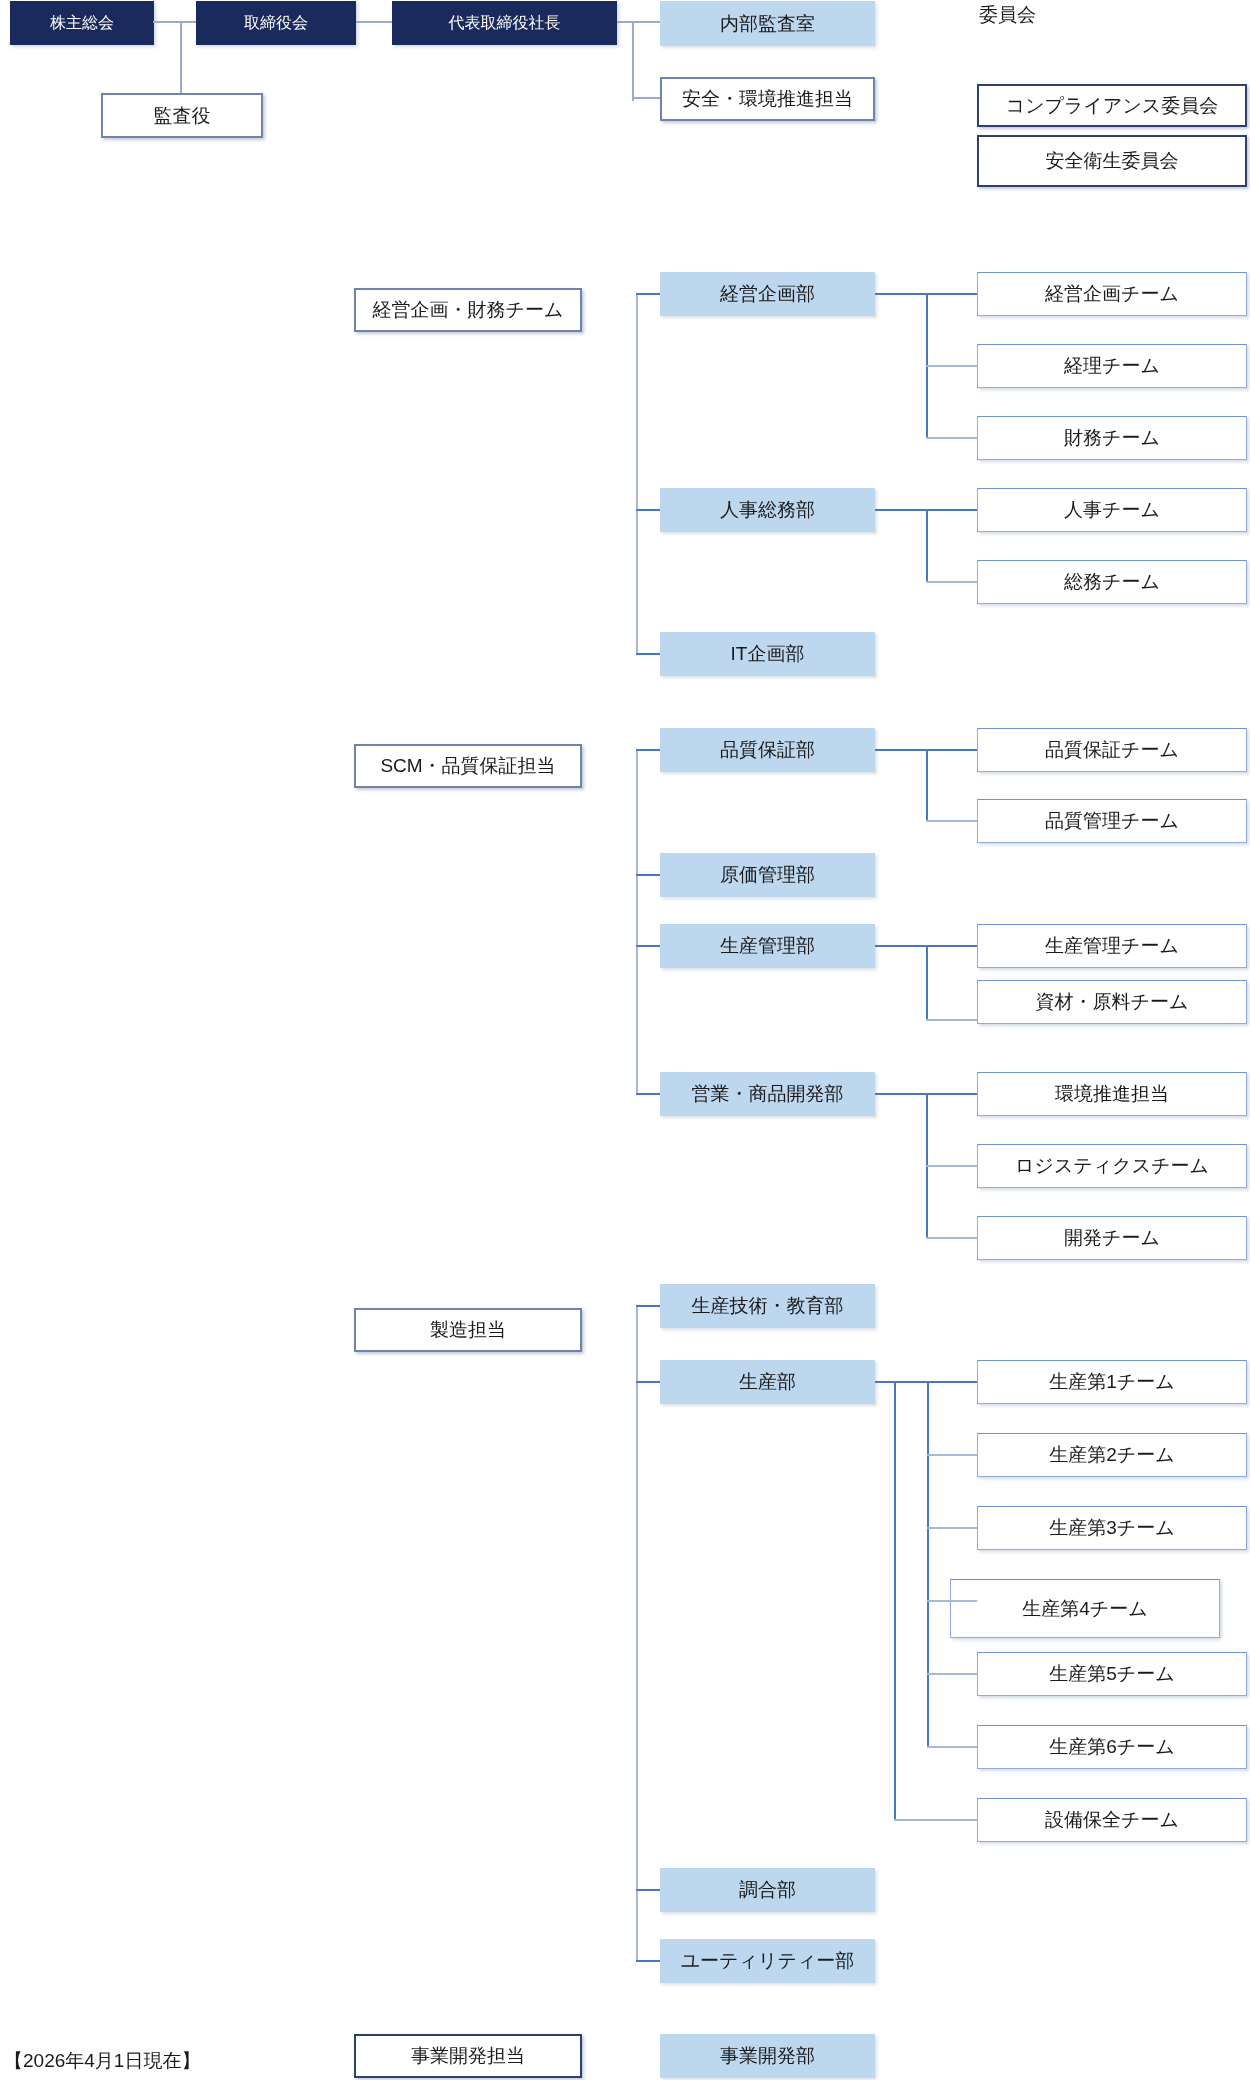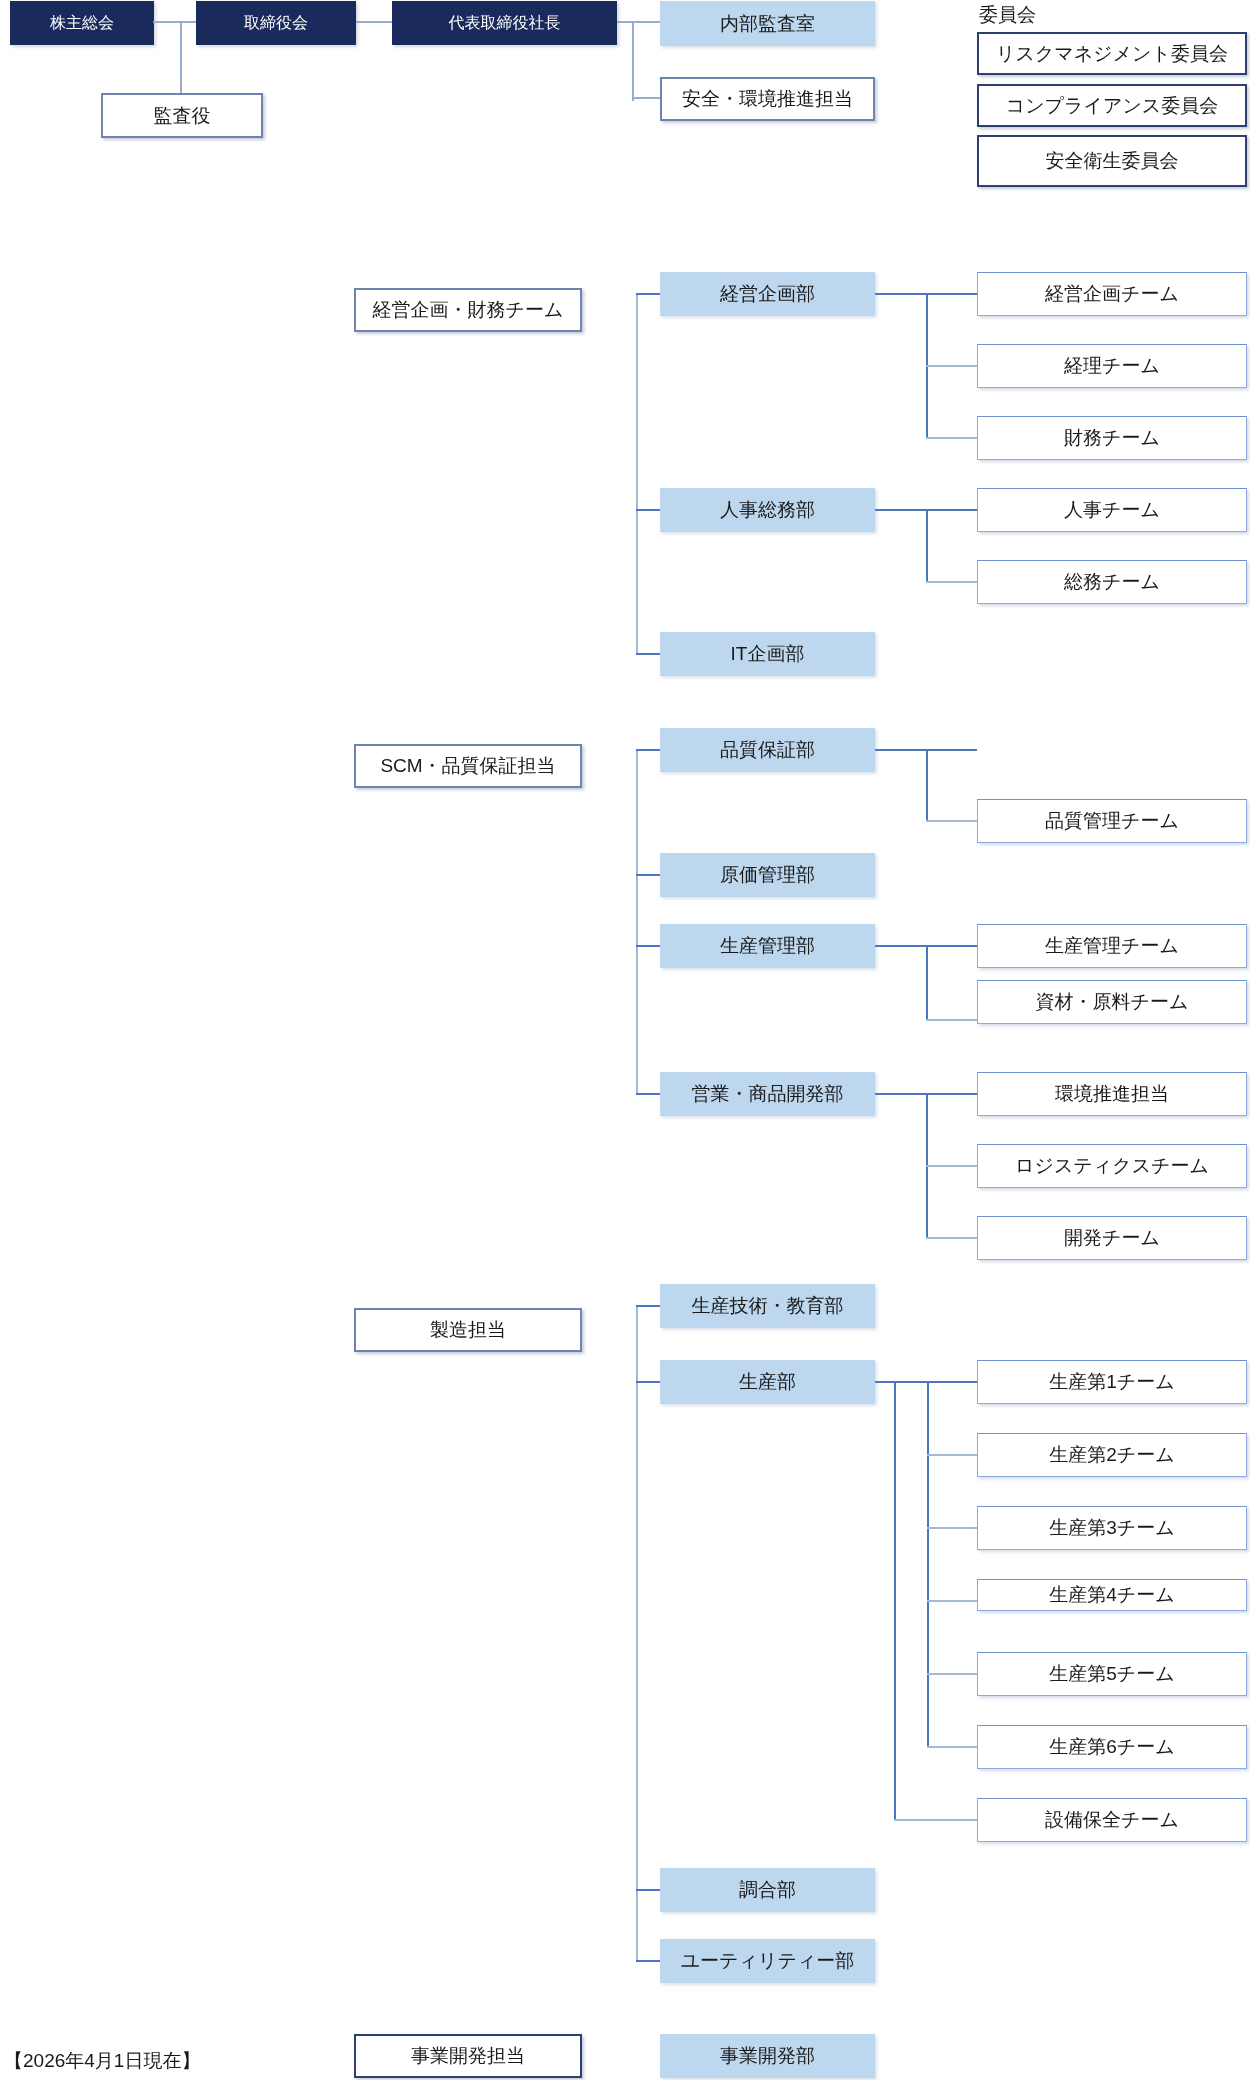--- a/index.html
+++ b/index.html
@@ -41,21 +41,20 @@
   <div class="box white" style="left:660px;top:77px;width:215px;height:44px">安全・環境推進担当</div>
 
   <i class="h ch" style="left:153px;top:21px;width:43px"></i>
   <i class="h ch" style="left:356px;top:21px;width:36px"></i>
   <i class="h ch" style="left:617px;top:21px;width:43px"></i>
   <i class="v ch" style="left:180px;top:21px;height:72px"></i>
   <i class="v ch" style="left:632px;top:21px;height:80px"></i>
   <i class="h ch" style="left:632px;top:97px;width:28px"></i>
 
   <div class="caption" style="left:979px;top:2px">委員会</div>
-  <div class="box whitedark" style="left:977px;top:32px;width:270px;height:43px">リスクマネジメント委員会</div>
   <div class="box whitedark" style="left:977px;top:84px;width:270px;height:43px">コンプライアンス委員会</div>
   <div class="box whitedark" style="left:977px;top:135px;width:270px;height:52px">安全衛生委員会</div>
 
   <div class="box white" style="left:354px;top:288px;width:228px;height:44px">経営企画・財務チーム</div>
   <div class="box blue" style="left:660px;top:272px;width:215px;height:44px">経営企画部</div>
   <div class="box blue" style="left:660px;top:488px;width:215px;height:44px">人事総務部</div>
   <div class="box blue" style="left:660px;top:632px;width:215px;height:44px">IT企画部</div>
   <div class="box team" style="left:977px;top:272px;width:270px;height:44px">経営企画チーム</div>
   <div class="box team" style="left:977px;top:344px;width:270px;height:44px">経理チーム</div>
   <div class="box team" style="left:977px;top:416px;width:270px;height:44px">財務チーム</div>
@@ -72,20 +71,21 @@
   <i class="h lt" style="left:926px;top:437px;width:51px"></i>
   <i class="h dk" style="left:875px;top:509px;width:102px"></i>
   <i class="v dk" style="left:926px;top:509px;height:74px"></i>
   <i class="h lt" style="left:926px;top:581px;width:51px"></i>
 
   <div class="box white" style="left:354px;top:744px;width:228px;height:44px">SCM・品質保証担当</div>
   <div class="box blue" style="left:660px;top:728px;width:215px;height:44px">品質保証部</div>
   <div class="box blue" style="left:660px;top:853px;width:215px;height:44px">原価管理部</div>
   <div class="box blue" style="left:660px;top:924px;width:215px;height:44px">生産管理部</div>
   <div class="box blue" style="left:660px;top:1072px;width:215px;height:44px">営業・商品開発部</div>
+  <div class="box team" style="left:977px;top:728px;width:270px;height:44px">品質保証チーム</div>
   <div class="box team" style="left:977px;top:799px;width:270px;height:44px">品質管理チーム</div>
   <div class="box team" style="left:977px;top:924px;width:270px;height:44px">生産管理チーム</div>
   <div class="box team" style="left:977px;top:980px;width:270px;height:44px">資材・原料チーム</div>
   <div class="box team" style="left:977px;top:1072px;width:270px;height:44px">環境推進担当</div>
   <div class="box team" style="left:977px;top:1144px;width:270px;height:44px">ロジスティクスチーム</div>
   <div class="box team" style="left:977px;top:1216px;width:270px;height:44px">開発チーム</div>
 
   <i class="v lt" style="left:636px;top:749px;height:346px"></i>
   <i class="h dk" style="left:636px;top:749px;width:24px"></i>
   <i class="h dk" style="left:636px;top:874px;width:24px"></i>
@@ -103,21 +103,21 @@
   <i class="h lt" style="left:926px;top:1237px;width:51px"></i>
 
   <div class="box white" style="left:354px;top:1308px;width:228px;height:44px">製造担当</div>
   <div class="box blue" style="left:660px;top:1284px;width:215px;height:44px">生産技術・教育部</div>
   <div class="box blue" style="left:660px;top:1360px;width:215px;height:44px">生産部</div>
   <div class="box blue" style="left:660px;top:1868px;width:215px;height:44px">調合部</div>
   <div class="box blue" style="left:660px;top:1939px;width:215px;height:44px">ユーティリティー部</div>
   <div class="box team" style="left:977px;top:1360px;width:270px;height:44px">生産第1チーム</div>
   <div class="box team" style="left:977px;top:1433px;width:270px;height:44px">生産第2チーム</div>
   <div class="box team" style="left:977px;top:1506px;width:270px;height:44px">生産第3チーム</div>
-  <div class="box team" style="left:977px;top:1579px;width:270px;height:32px">生産第4チーム</div>
+  <div class="box team" style="left:950px;top:1579px;width:270px;height:59px">生産第4チーム</div>
   <div class="box team" style="left:977px;top:1652px;width:270px;height:44px">生産第5チーム</div>
   <div class="box team" style="left:977px;top:1725px;width:270px;height:44px">生産第6チーム</div>
   <div class="box team" style="left:977px;top:1798px;width:270px;height:44px">設備保全チーム</div>
 
   <i class="v lt" style="left:636px;top:1305px;height:657px"></i>
   <i class="h dk" style="left:636px;top:1305px;width:24px"></i>
   <i class="h dk" style="left:636px;top:1381px;width:24px"></i>
   <i class="h dk" style="left:636px;top:1889px;width:24px"></i>
   <i class="h dk" style="left:636px;top:1960px;width:24px"></i>
   <i class="h dk" style="left:875px;top:1381px;width:102px"></i>

